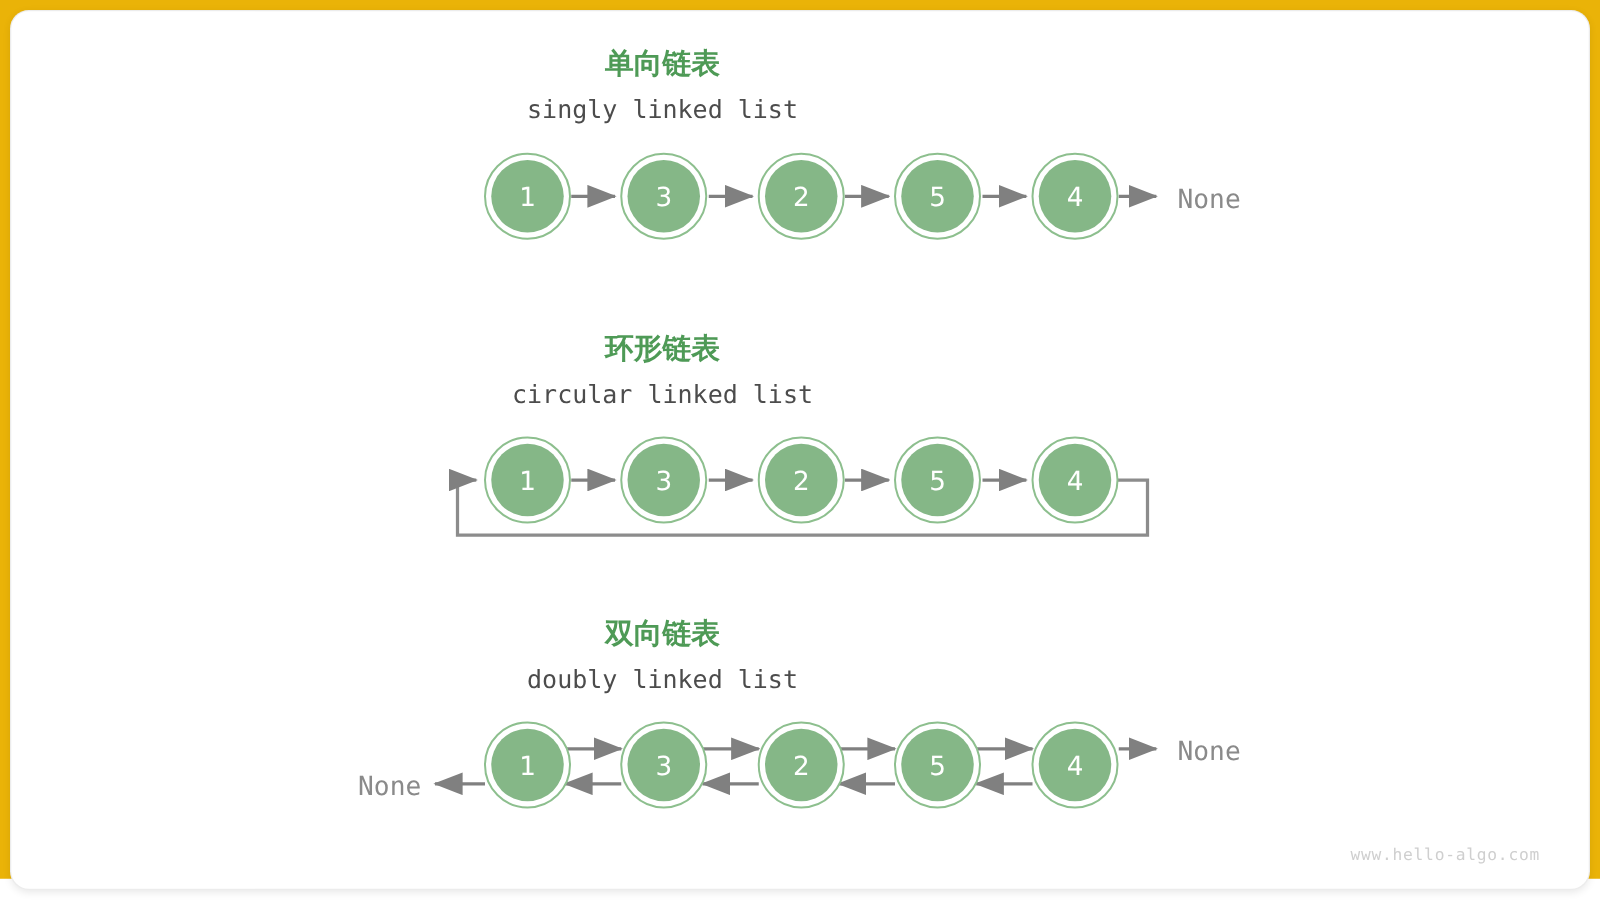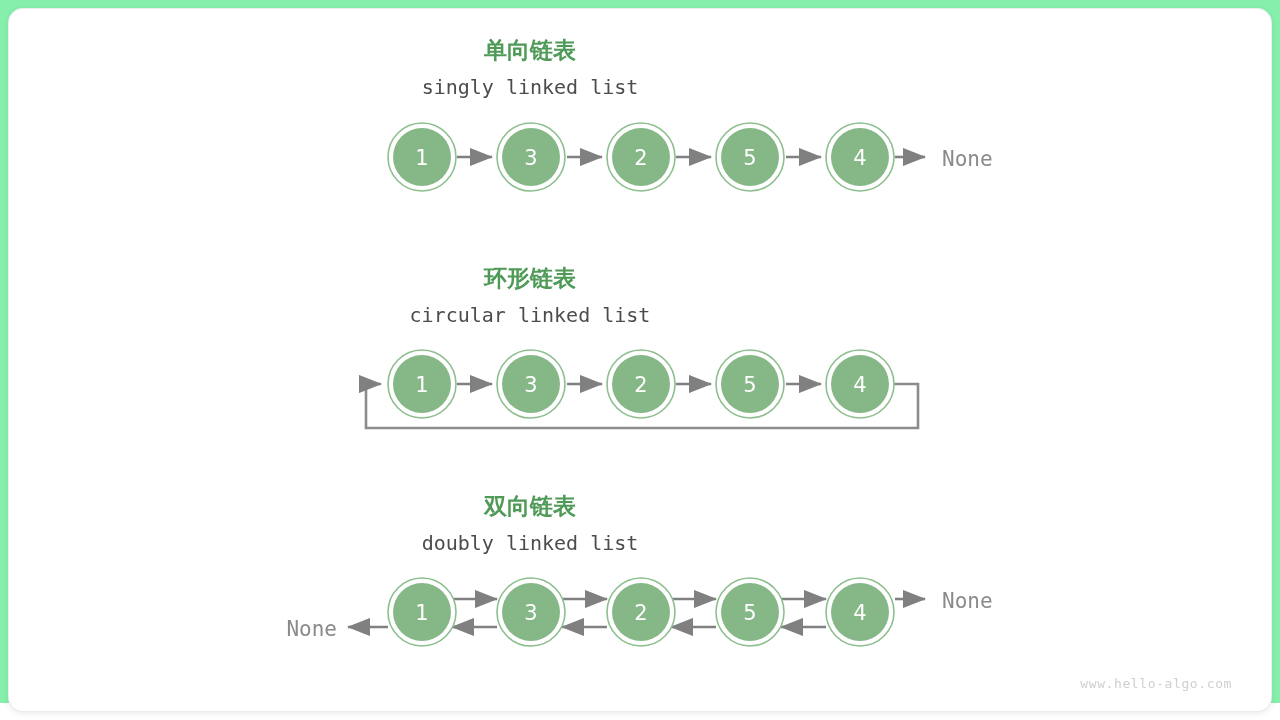--- a/index.html
+++ b/index.html
@@ -10,21 +10,21 @@
   body {
     width: 1280px;
     height: 720px;
     overflow: hidden;
     font-family: "DejaVu Sans", sans-serif;
   }
   #canvas {
     position: relative;
     width: 1280px;
     height: 703px;
-    background: #86efac;
+    background: #eab308;
   }
   .card {
     position: absolute;
     left: 9px;
     top: 9px;
     width: 1262px;
     height: 702px;
     background: #ffffff;
     border-radius: 14px;
     box-shadow: 0 0 0 1px #ececec, 0 2px 7px rgba(0,0,0,0.10);

